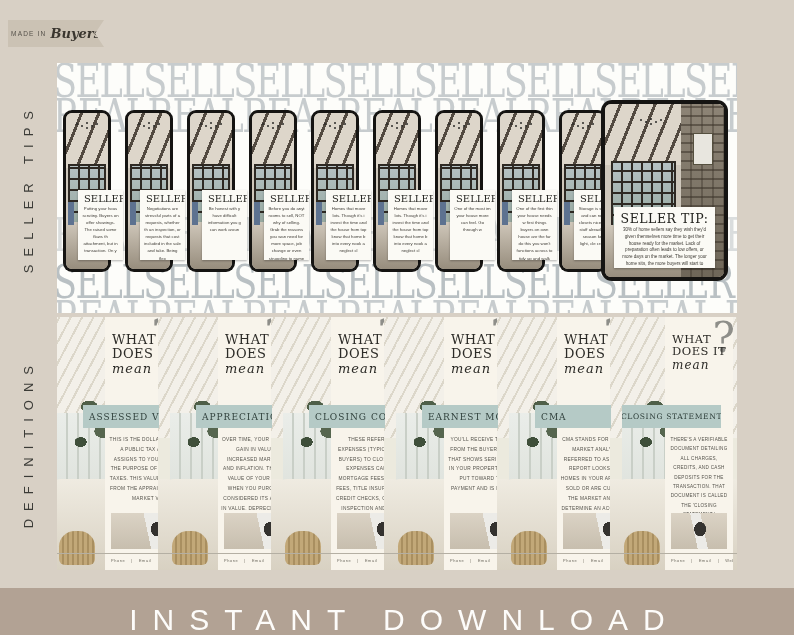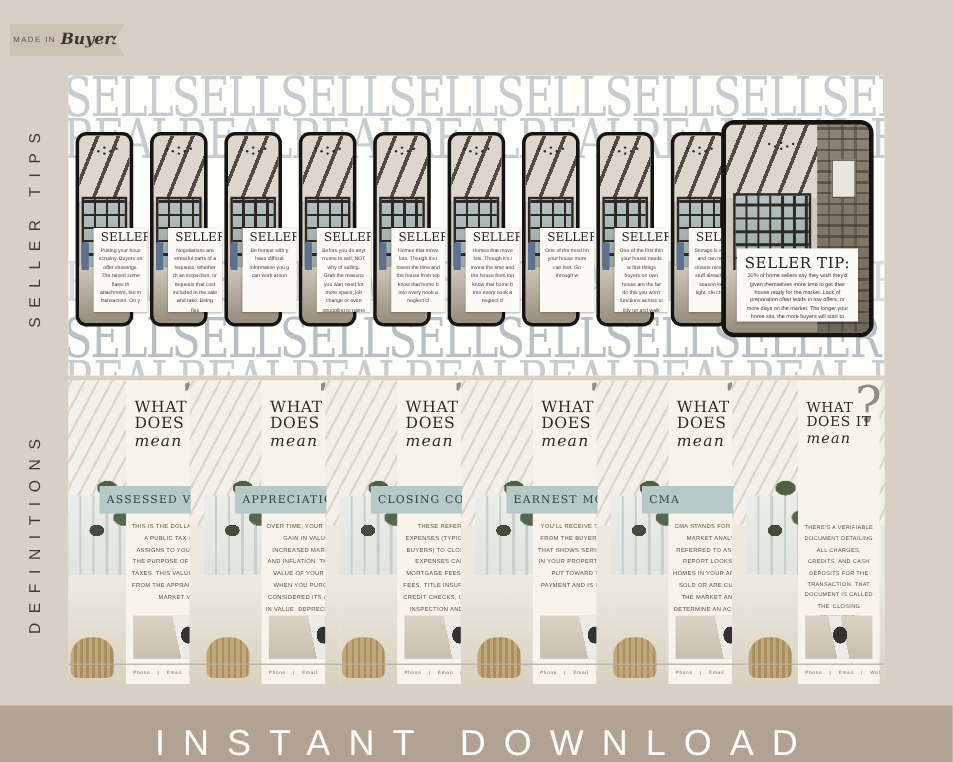--- a/index.html
+++ b/index.html
@@ -463,20 +463,23 @@
         <div class="def-text">THERE'S A VERIFIABLE DOCUMENT DETAILING ALL CHARGES, CREDITS, AND CASH DEPOSITS FOR THE TRANSACTION. THAT DOCUMENT IS CALLED THE 'CLOSING STATEMENT.'</div>
         <div class="w-photo"></div>
         <div class="def-footer">
             <span>Phone</span>
             <span>|</span>
             <span>Email</span>
             <span>|</span>
             <span>Website</span>
           </div>
       </div>
+      <div class="term-banner">
+          <span>CLOSING STATEMENT</span>
+        </div>
       <div class="foot-line"></div>
     </div>
 
   </div>
 
   <div class="bottom-bar">
     <div class="dl-title">INSTANT DOWNLOAD</div>
   </div>
 
 </div>

